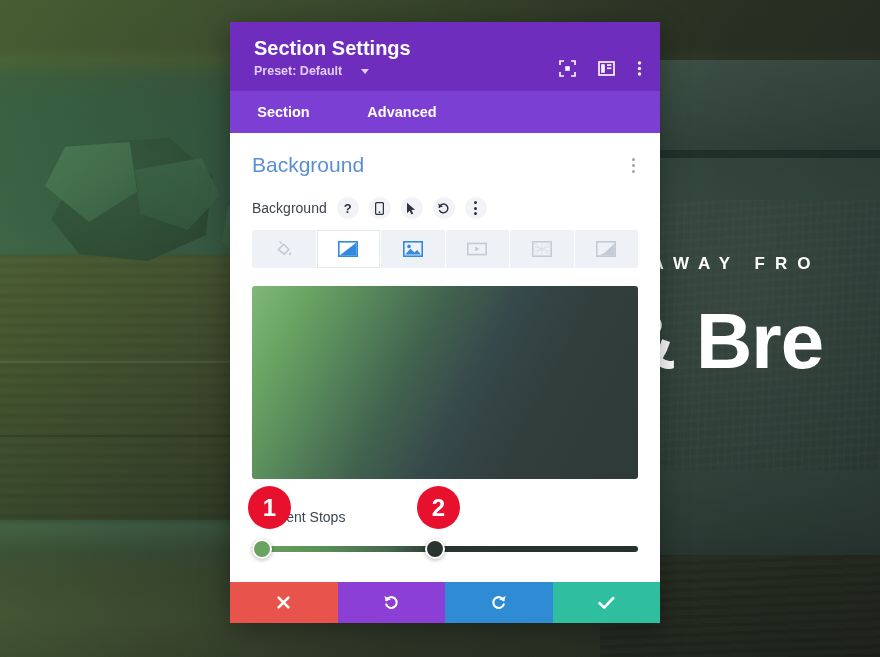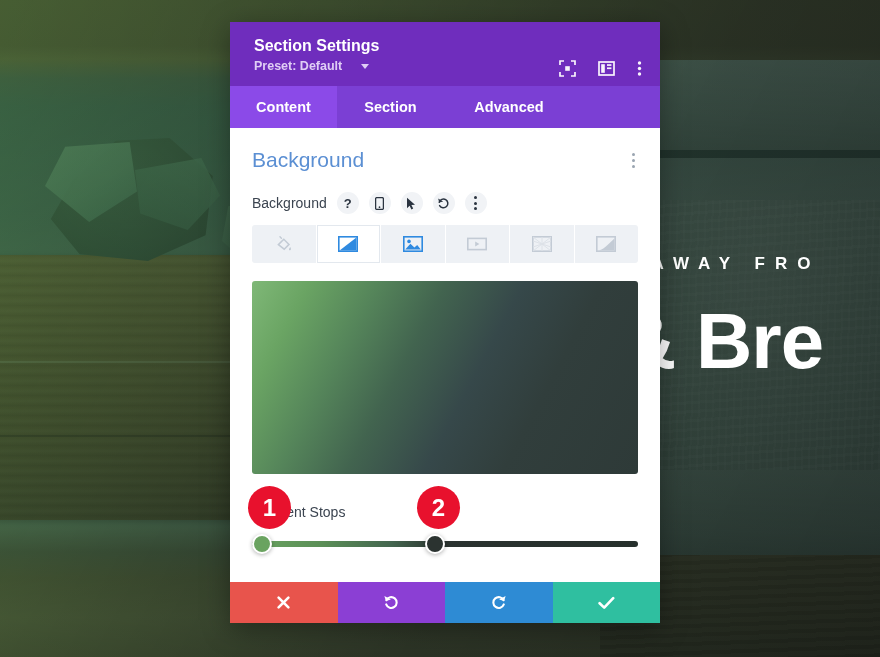--- a/index.html
+++ b/index.html
@@ -118,21 +118,21 @@
     box-shadow:0 6px 26px rgba(0,0,0,.35);
     display:flex; flex-direction:column;
     z-index:20;
   }
 
   .modal-header {
     background:#6f2dbd; padding:14px 24px 12px 24px;
     position:relative; flex:0 0 auto;
   }
   .modal-title {
-    color:#ffffff; font-size:16px; font-weight:700; line-height:1.2;
+    color:#ffffff; font-size:20px; font-weight:700; line-height:1.2;
   }
   .modal-preset {
     color:#e0cdf5; font-size:12.5px; font-weight:700; margin-top:4px;
     display:inline-flex; align-items:center; gap:19px;
   }
   .caret-down {
     width:0;height:0;border-left:4px solid transparent;border-right:4px solid transparent;
     border-top:5px solid #e0cdf5; display:inline-block;
   }
   .header-icons {
@@ -269,21 +269,20 @@
       </svg>
       <svg class="hdr-icon" width="5" height="17" viewBox="0 0 5 17">
         <circle cx="2.5" cy="3" r="1.7" fill="#ffffff"></circle>
         <circle cx="2.5" cy="8.5" r="1.7" fill="#ffffff"></circle>
         <circle cx="2.5" cy="14" r="1.7" fill="#ffffff"></circle>
       </svg>
     </div>
   </div>
 
   <div class="modal-tabs">
-    <div class="tab w1 active">Content</div>
     <div class="tab w2">Section</div>
     <div class="tab w3">Advanced</div>
   </div>
 
   <div class="modal-body">
 
     <div class="section-head">
       <div class="section-title">Background</div>
       <div class="kebab">
           <i></i>

